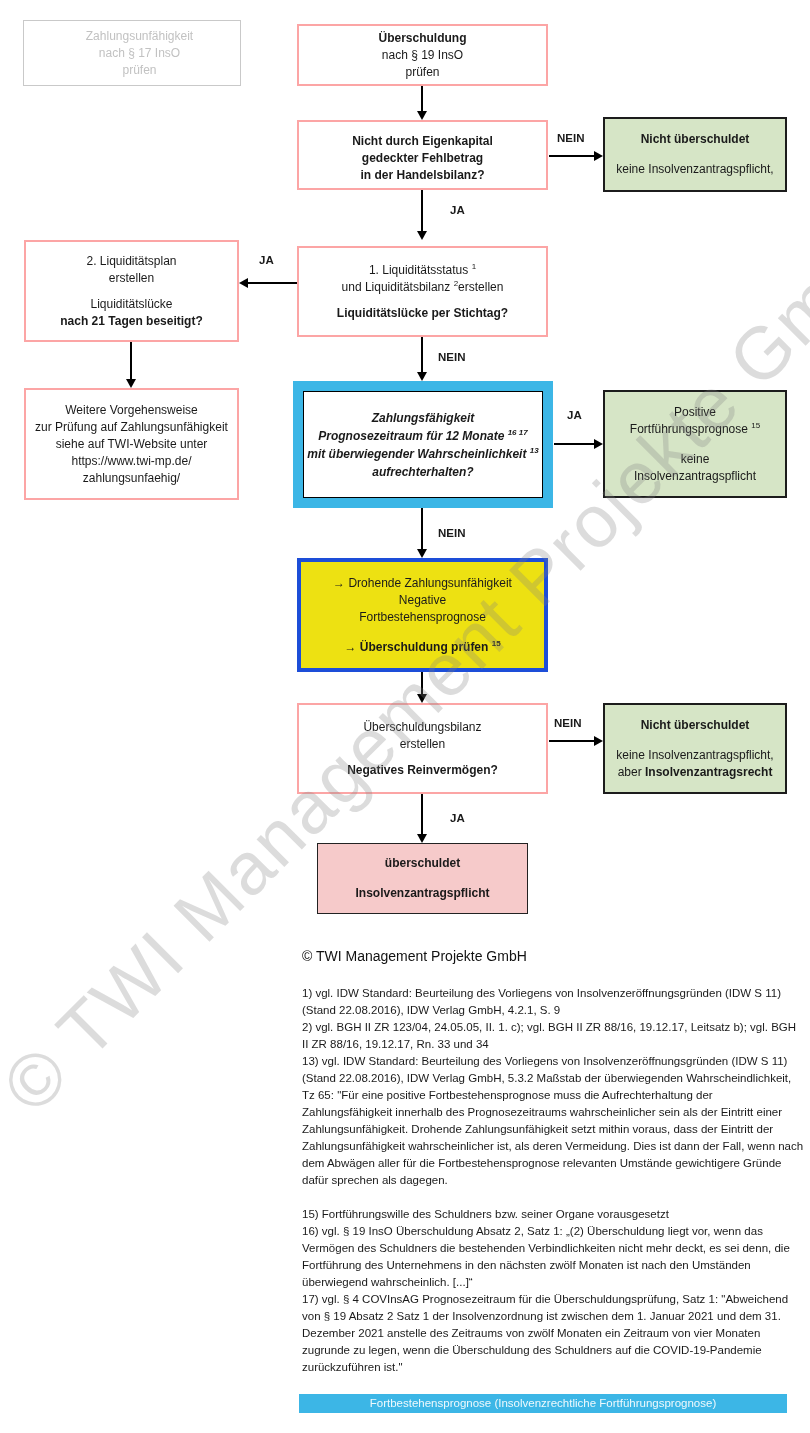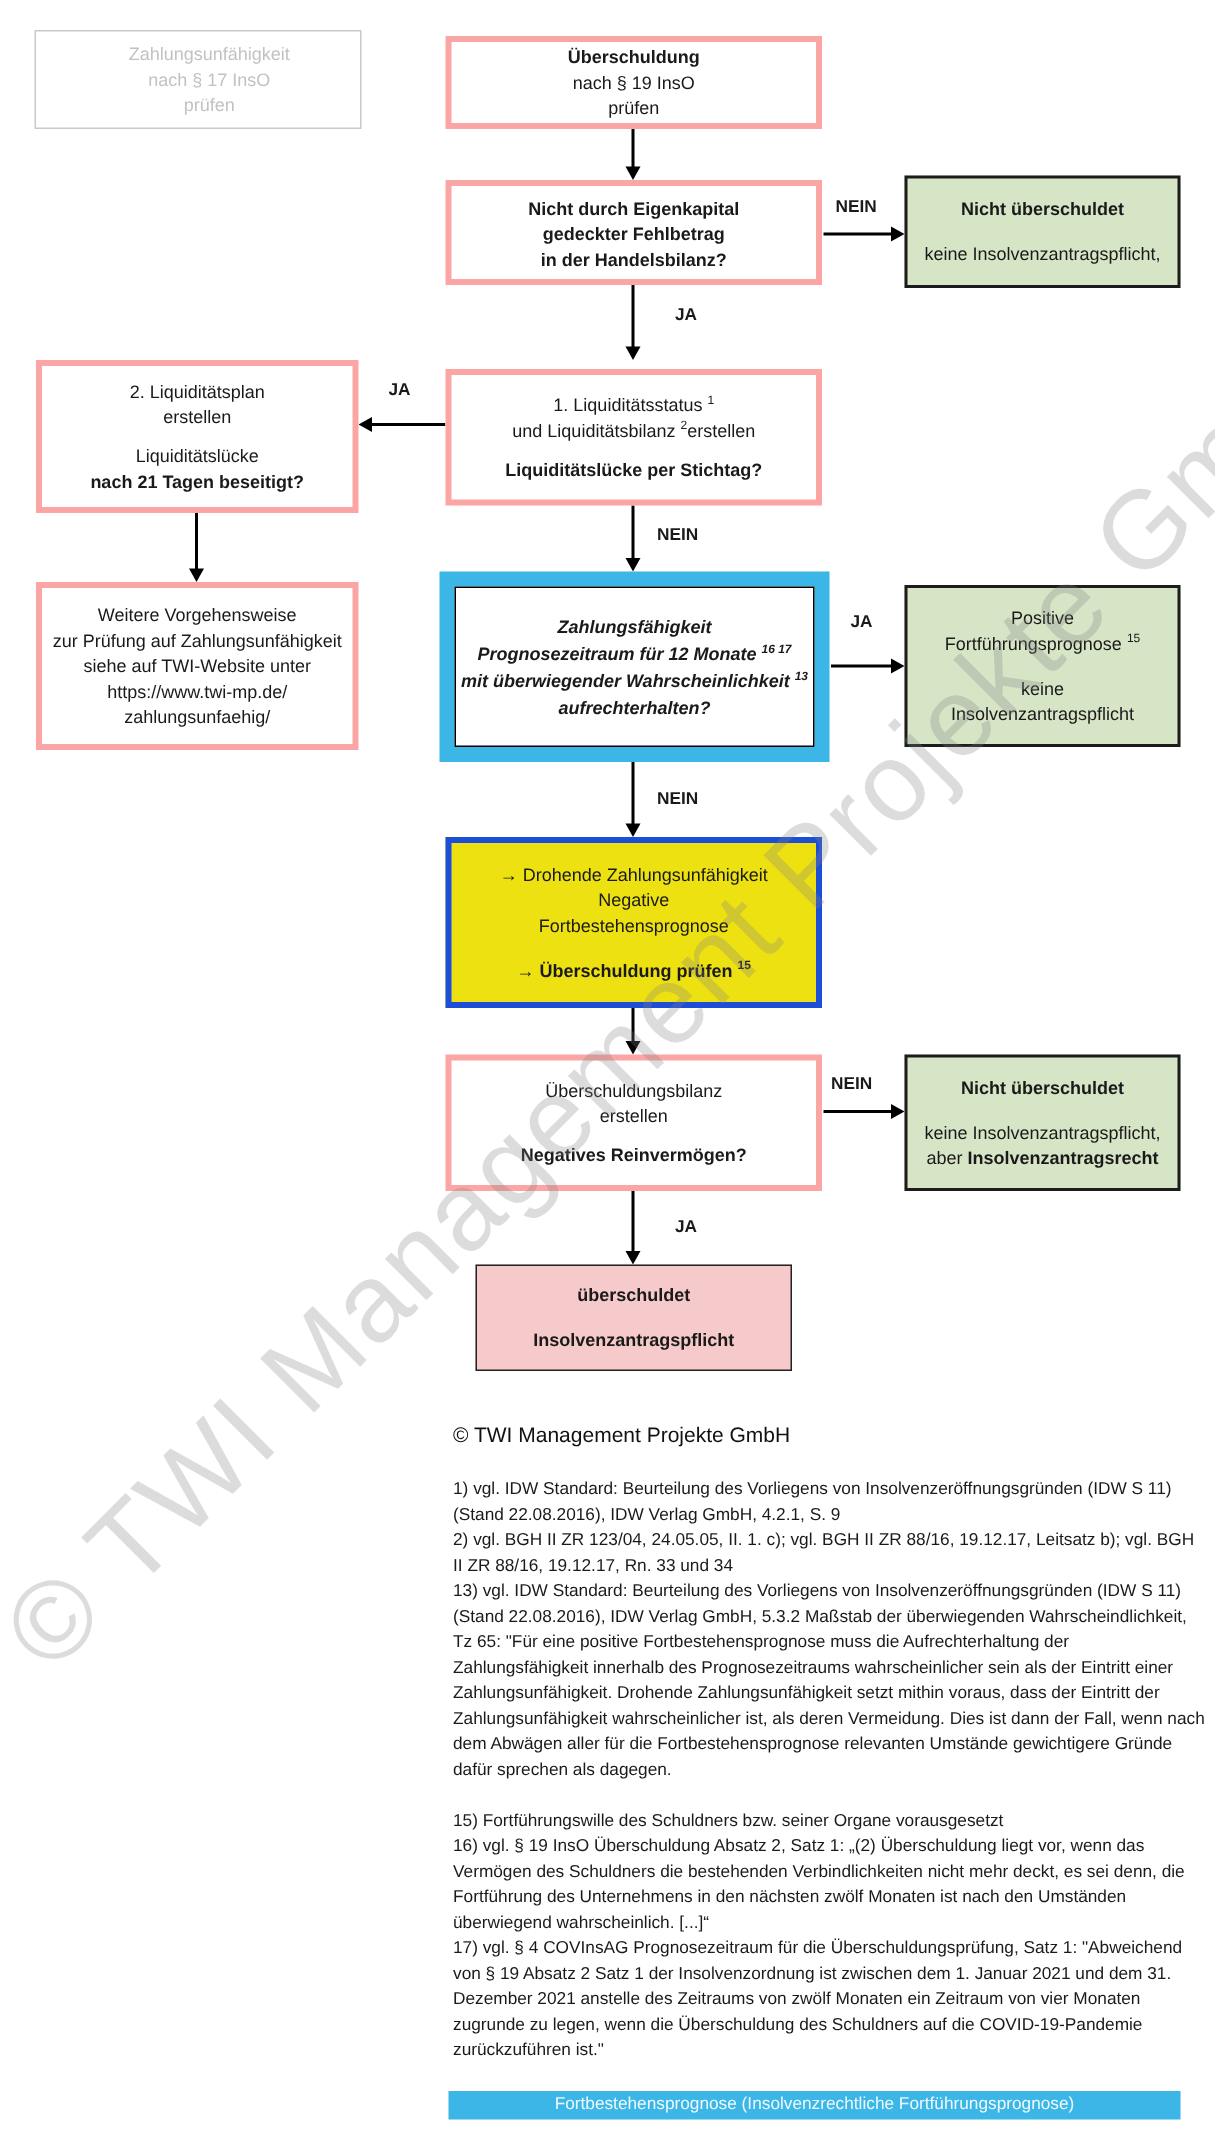--- a/index.html
+++ b/index.html
@@ -2,21 +2,21 @@
 <html style="--cyan: #3cb6e6; --green: #d6e5c6; --yellow: #ede112; --pink: #f6caca; --greytext: #c2c2c2;"><head>
 <meta charset="utf-8">
 <style>
   :root{
     --cyan:#3cb6e6; --green:#d6e5c6; --yellow:#ede112; --pink:#f6caca;
     --greyline:#c9c9c9; --greytext:#c2c2c2; --ink:#1a1a1a;
   }
   *{margin:0;padding:0;box-sizing:border-box;}
   body{background:#fff;font-family:"Liberation Sans",sans-serif;color:var(--ink);}
   .canvas{position:relative;width:810px;height:1433px;background:#fff;overflow:hidden;}
-  .box{position:absolute;background:#fff;border:4px solid #fca5a5;display:flex;flex-direction:column;
+  .box{position:absolute;background:#fff;border:2px solid #fca5a5;display:flex;flex-direction:column;
        justify-content:center;align-items:center;text-align:center;font-size:12px;line-height:17px;
        padding:4px;z-index:2;}
   .bold{font-weight:bold;}
   .gap{height:13px;}
   .gap-s{height:9px;}
   sup.sup{font-size:8px;line-height:0;vertical-align:super;}
   .grey-box{border:1px solid var(--greyline);color:var(--greytext);}
   .green-box{background:var(--green);border:2px solid #1c1c1c;}
   .yellow-box{background:var(--yellow);border:4px solid #1d4ed8;}
   .pink-box{background:var(--pink);border:1.5px solid #222;}

